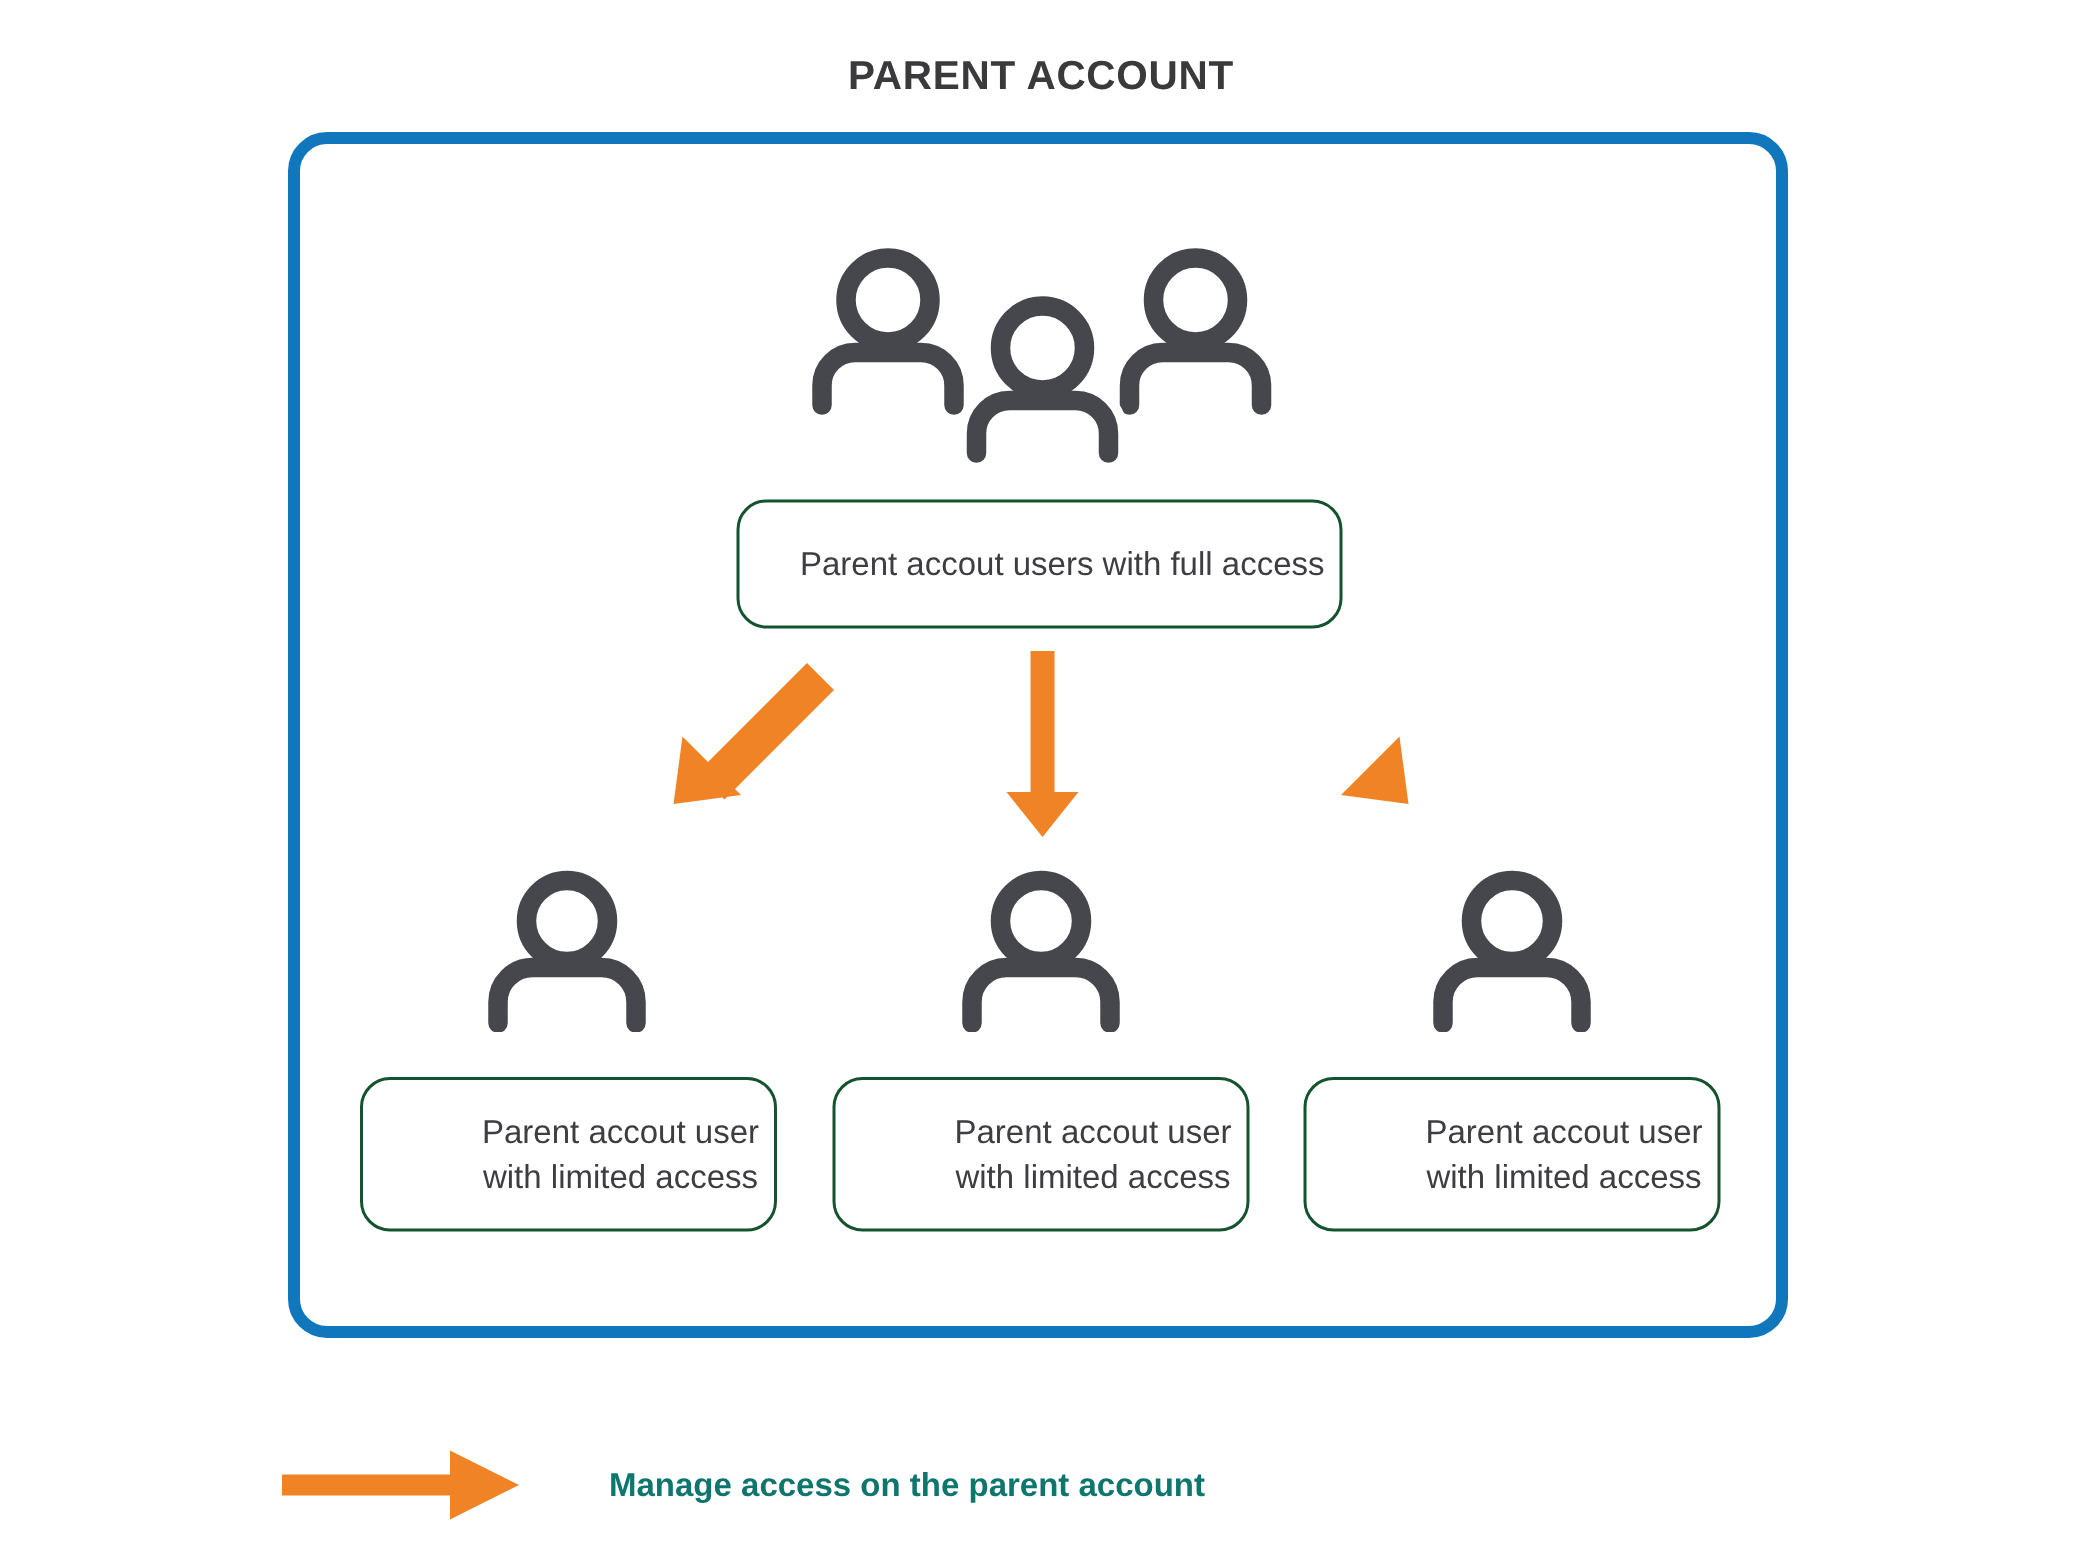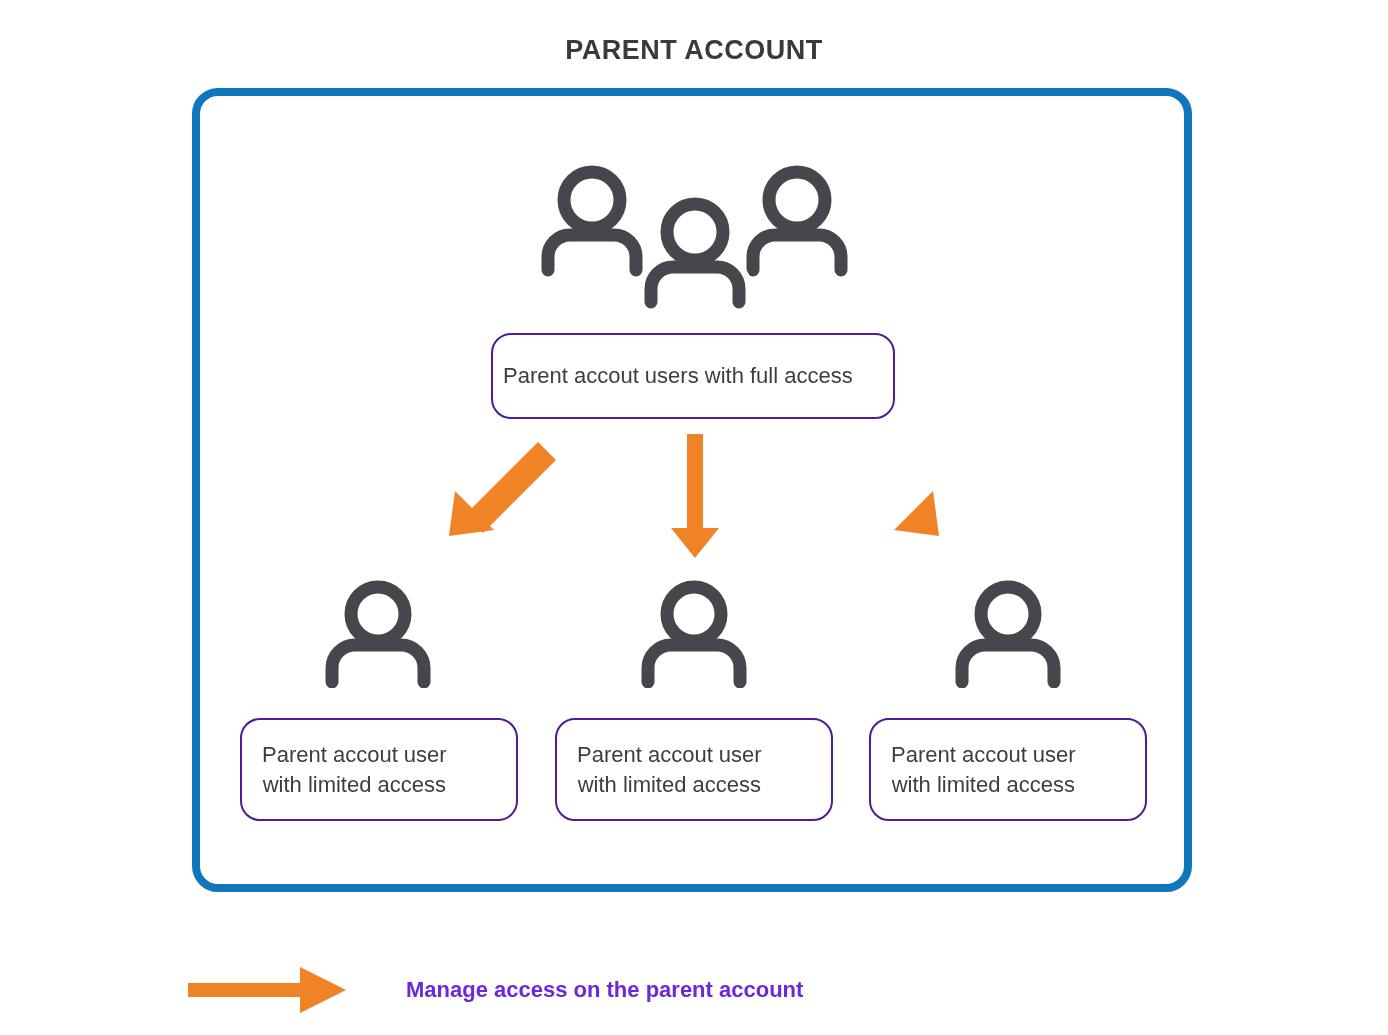--- a/index.html
+++ b/index.html
@@ -61,26 +61,26 @@
     top: 578px;
   }
   #person-icon-left   { left: 319px; }
   #person-icon-middle { left: 635px; }
   #person-icon-right  { left: 949px; }
 
   
   .label-box {
     position: absolute;
     box-sizing: border-box;
-    border: 2px solid #4c1d95;
+    border: 2px solid #14532d;
     border-radius: 20px;
     background: #ffffff;
     display: flex;
     align-items: center;
-    justify-content: flex-start;
+    justify-content: flex-end;
     text-align: center;
     color: #3d3d42;
     font-size: 22px;
     line-height: 1.35;
     padding: 4px 10px;
   }
   #full-access-box {
     left: 491px;
     top: 333px;
     width: 404px;
@@ -117,21 +117,21 @@
   }
   #legend-arrow-icon {
     width: 162px;
     height: 50px;
     flex: 0 0 auto;
   }
   #legend-label {
     margin-left: 56px;
     font-size: 22px;
     font-weight: bold;
-    color: #6d28d9;
+    color: #0f766e;
     white-space: nowrap;
   }
 </style>
 </head>
 <body>
 
 <div id="diagram-root">
 
   <div id="page-title">PARENT ACCOUNT</div>
 

